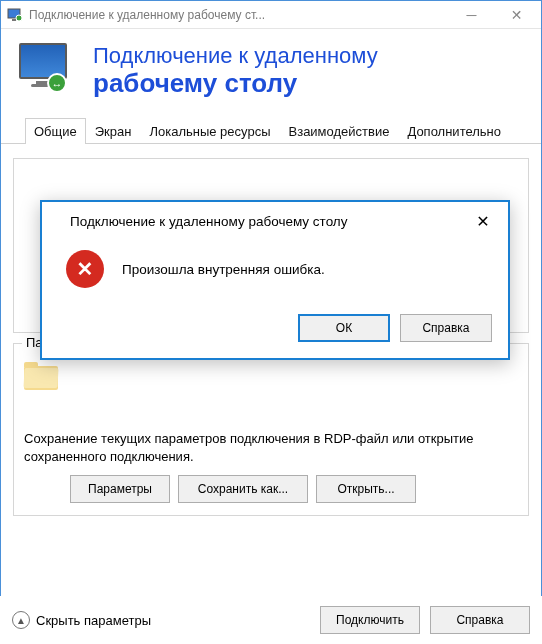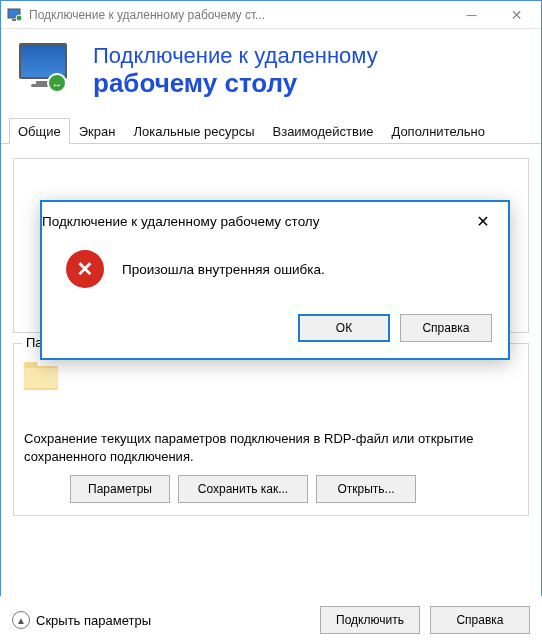--- a/index.html
+++ b/index.html
@@ -12,21 +12,21 @@
 .header { padding: 14px 18px 18px 18px; display: flex; align-items: center; gap: 18px; }
 .header-icon { width: 56px; height: 56px; position: relative; }
 .header-icon .monitor { width: 48px; height: 36px; background: linear-gradient(#2262b8, #3f87d9); border: 2px solid #5a5a5a; border-radius: 2px; }
 .header-icon .base { width: 22px; height: 3px; background: #7a7a7a; margin: 2px auto 0; }
 .header-icon .foot { width: 32px; height: 3px; background: #7a7a7a; margin: 0 auto; border-radius: 2px; }
 .header-icon .badge { position: absolute; left: 28px; top: 30px; width: 20px; height: 20px; border-radius: 50%; background: #3ba03b; border: 2px solid #fff; display:flex; align-items:center; justify-content:center; color:#fff; font-weight:bold; font-size:11px; }
 .header-text { color: #1d4ed8; line-height: 1.15; }
 .header-line1 { font-size: 22px; }
 .header-line2 { font-size: 26px; font-weight: bold; }
 
-.tabs { display: flex; padding: 0 8px; font-size: 13px; border-bottom: 1px solid #d0d0d0; }
+.tabs { display: flex; padding: 0 24px; font-size: 13px; border-bottom: 1px solid #d0d0d0; }
 .tab { padding: 5px 8px; border: 1px solid transparent; border-bottom: none; position: relative; top: 1px; color: #111; }
 .tab.active { border-color: #d0d0d0; background: #fff; }
 
 .tab-content { padding: 4px 12px 12px 12px; position: relative; }
 
 .group { border: 1px solid #d6d6d6; margin-top: 10px; padding: 18px 10px 12px 10px; position: relative; font-size: 13px; }
 .group-title { position: absolute; top: -9px; left: 8px; background: #fff; padding: 0 4px; }
 .checkbox-row { margin-top: 14px; display: flex; align-items: center; gap: 7px; padding-left: 36px; }
 .checkbox { width: 16px; height: 16px; border: 1.5px solid #333; }
 .folder-back { width: 34px; height: 24px; background: #f5da8e; border-radius: 2px; margin-top: 4px; }
@@ -37,21 +37,21 @@
 .conn-body { display: flex; gap: 20px; flex-direction: column; }
 .conn-text { flex: 1; line-height: 1.35; }
 .conn-buttons { display: flex; gap: 8px; margin-top: 10px; padding-left: 46px; }
 .btn { min-width: 100px; height: 28px; border: 1px solid #adadad; background: #f0f0f0; font-size: 12px; display: inline-flex; align-items: center; justify-content: center; padding: 0 10px; }
 
 .footer { position: absolute; bottom: 0; left: 0; right: 0; padding: 10px 12px; display: flex; align-items: center; gap: 10px; background:#fff; }
 .footer-left { display: flex; align-items: center; gap: 6px; flex: 1; font-size: 13px; }
 .collapse-icon { width: 18px; height: 18px; border: 1px solid #777; border-radius: 50%; display:flex; align-items:center; justify-content:center; font-size:10px; color:#555;}
 
 .dialog { position: absolute; left: 40px; top: 200px; width: 470px; border: 2px solid #197fd2; background: #fff; box-shadow: 0 4px 18px rgba(0,0,0,0.25); z-index: 50; }
-.dialog-title { height: 38px; display: flex; align-items: center; padding: 0 8px 0 0; font-size: 13.5px; justify-content: flex-end; }
+.dialog-title { height: 38px; display: flex; align-items: center; padding: 0 8px 0 28px; font-size: 13.5px; justify-content: flex-end; }
 .dialog-title-text { flex: 1; }
 .dialog-close { width: 34px; height: 28px; display:flex; align-items:center; justify-content:center; font-size:16px; }
 .dialog-body { display: flex; align-items: center; gap: 18px; padding: 10px 20px 20px 24px; }
 .error-icon { width: 38px; height: 38px; border-radius: 50%; background: #d42a20; display:flex; align-items:center; justify-content:center; color:#fff; font-size:20px; font-weight:bold; }
 .dialog-msg { font-size: 13.5px; }
 .dialog-buttons { display: flex; justify-content: flex-end; gap: 10px; padding: 6px 16px 16px; }
 .dialog-buttons .btn { min-width: 92px; }
 .dialog-buttons .btn.default { border: 2px solid #197fd2; }
 
 .static-text { color: #000; }

